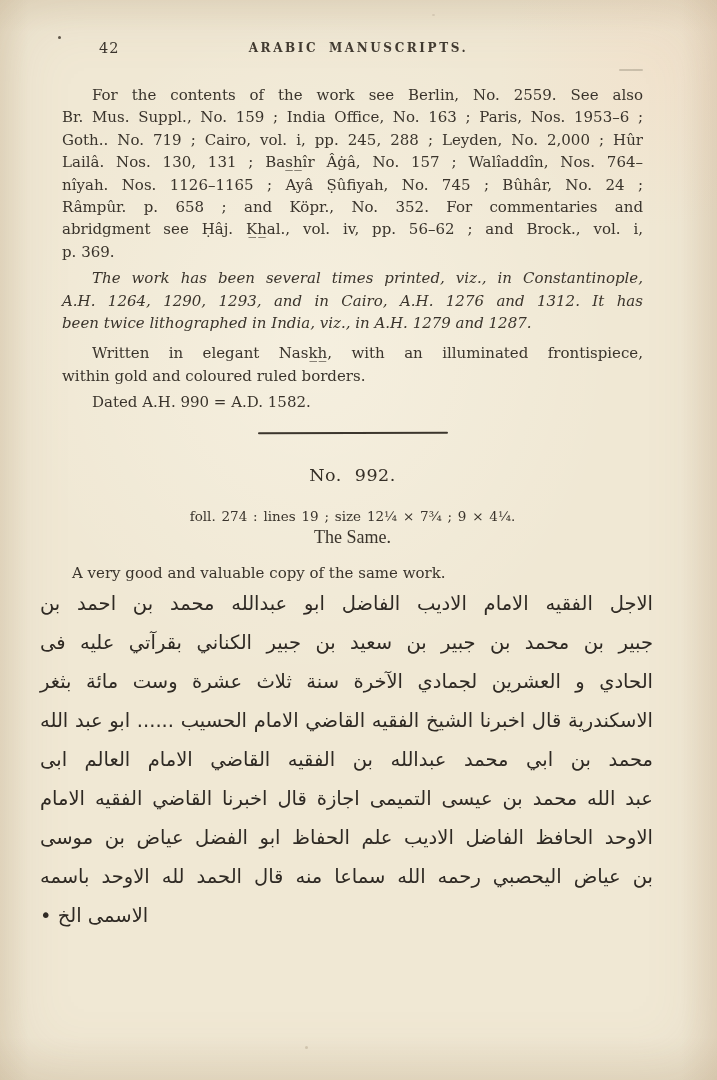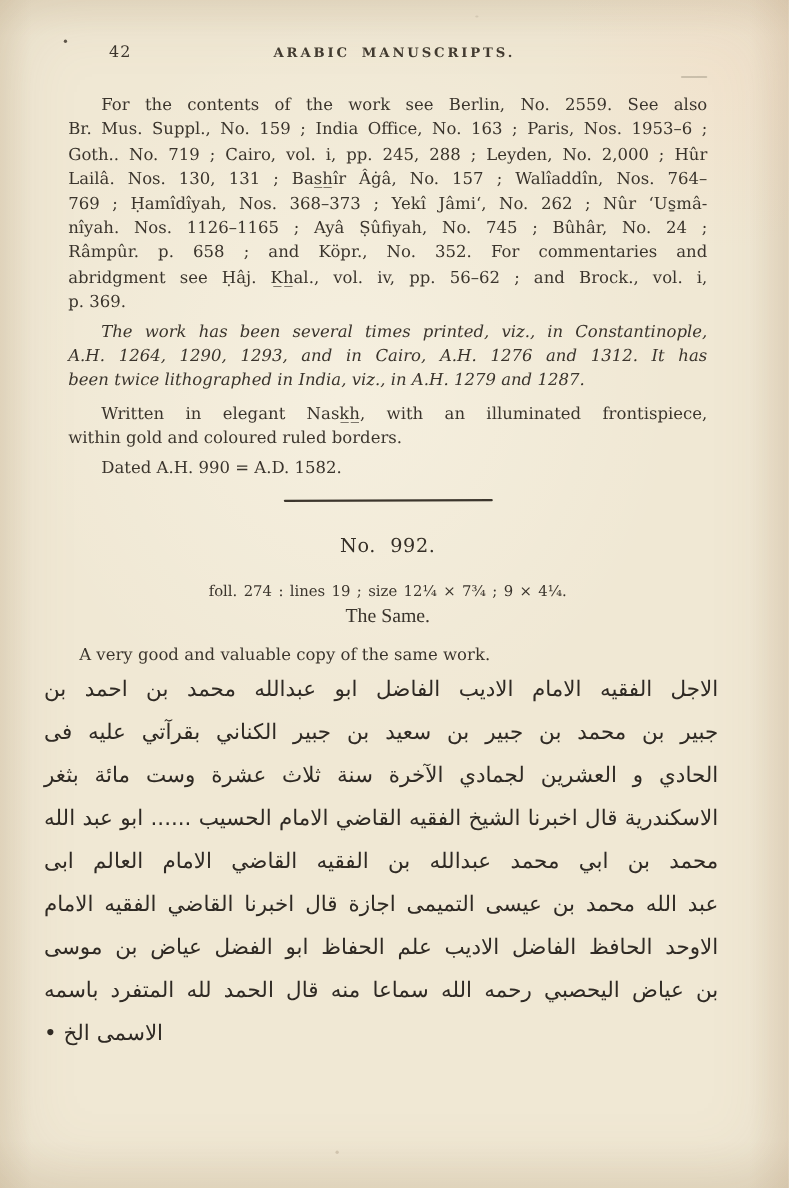--- a/index.html
+++ b/index.html
@@ -63,21 +63,20 @@
     <span class="page-number">42</span>
     <span class="running-title">ARABIC MANUSCRIPTS.</span>
   </div>
 
   <div class="english-block">
     <div class="para p1">
         <div class="line first">For the contents of the work see Berlin, No. 2559.  See also</div>
         <div class="line">Br. Mus. Suppl., No. 159 ;  India Office, No. 163 ;  Paris, Nos. 1953–6 ;</div>
         <div class="line">Goth.. No. 719 ;  Cairo, vol. i, pp. 245, 288 ;  Leyden, No. 2,000 ;  Hûr</div>
         <div class="line">Lailâ. Nos. 130, 131 ;  Bas̲h̲îr Âġâ, No. 157 ;  Walîaddîn, Nos. 764–</div>
-        <div class="line">769 ;  Ḥamîdîyah, Nos. 368–373 ;  Yekî Jâmiʻ, No. 262 ;  Nûr ʻUs̱mâ-</div>
         <div class="line">nîyah. Nos. 1126–1165 ;  Ayâ Ṣûfiyah, No. 745 ;  Bûhâr, No. 24 ;</div>
         <div class="line">Râmpûr. p. 658 ;  and Köpr., No. 352.  For commentaries and</div>
         <div class="line">abridgment see Ḥâj. K̲h̲al., vol. iv, pp. 56–62 ;  and Brock., vol. i,</div>
         <div class="line last">p. 369.</div>
       </div>
     <div class="para p2">
         <div class="line first">The work has been several times printed, viz., in Constantinople,</div>
         <div class="line">A.H. 1264, 1290, 1293, and in Cairo, A.H. 1276 and 1312.  It has</div>
         <div class="line last">been twice lithographed in India, viz., in A.H. 1279 and 1287.</div>
       </div>
@@ -104,18 +103,18 @@
 
 
   <div class="arabic-block">
       <div class="line">الاجل الفقيه الامام الاديب الفاضل ابو عبدالله محمد بن احمد بن</div>
       <div class="line">جبير بن محمد بن جبير بن سعيد بن جبير الكناني بقرآتي عليه فى</div>
       <div class="line">الحادي و العشرين لجمادي الآخرة سنة ثلاث عشرة وست مائة بثغر</div>
       <div class="line">الاسكندرية قال اخبرنا الشيخ الفقيه القاضي الامام الحسيب ...... ابو عبد الله</div>
       <div class="line">محمد بن ابي محمد عبدالله بن الفقيه القاضي الامام العالم ابى</div>
       <div class="line">عبد الله محمد بن عيسى التميمى اجازة قال اخبرنا القاضي الفقيه الامام</div>
       <div class="line">الاوحد الحافظ الفاضل الاديب علم الحفاظ ابو الفضل عياض بن موسى</div>
-      <div class="line">بن عياض اليحصبي رحمه الله سماعا منه قال الحمد لله المتفرد باسمه</div>
+      <div class="line">بن عياض اليحصبي رحمه الله سماعا منه قال الحمد لله الاوحد باسمه</div>
       <div class="line last">الاسمى الخ •</div>
     </div>
 
   <div class="vignette"></div>
 </div>
 
 </body></html>

